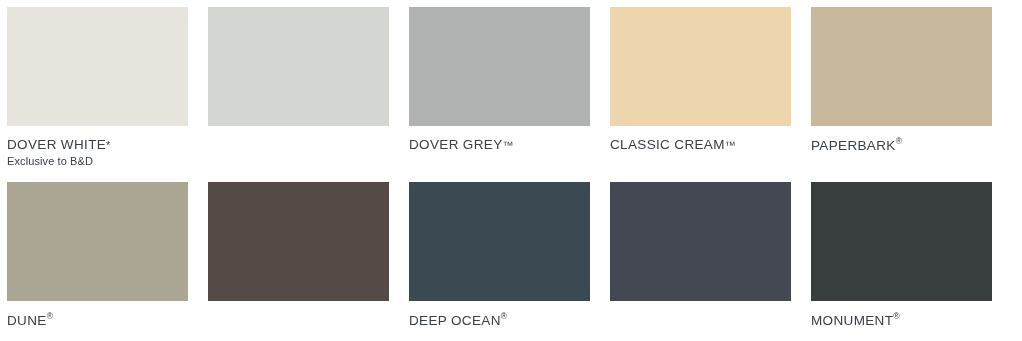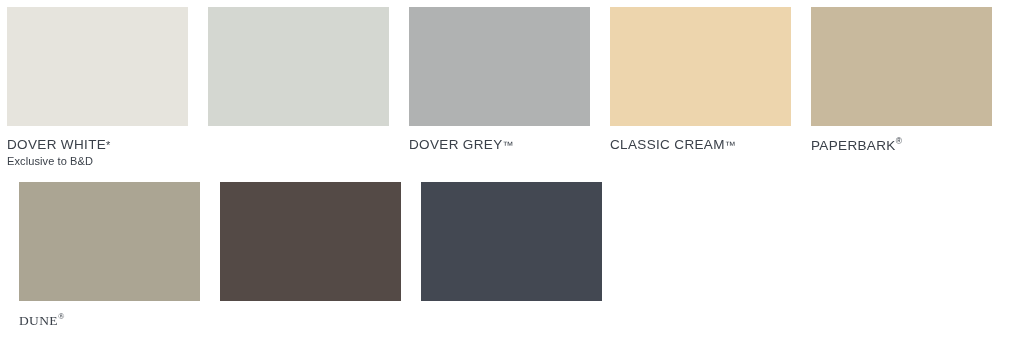--- a/index.html
+++ b/index.html
@@ -27,23 +27,22 @@
     padding: 0 7px 0 7px;
     box-sizing: border-box;
   }
   .row-top {
     position: absolute;
     left: 0;
     top: 7px;
   }
   .row-bottom {
     position: absolute;
-    left: 12px;
+    left: 0;
     top: 182px;
-    font-family: Liberation Serif, serif;
   }
   .swatch-cell {
     width: 181px;
     flex: 0 0 181px;
     position: relative;
   }
   .swatch-chip {
     display: block;
     width: 181px;
     height: 119px;
@@ -117,21 +116,29 @@
 
     <div class="swatch-cell">
       <div class="swatch-chip" style="background-color: rgb(171, 165, 147);"></div>
       <div class="swatch-label"><span>DUNE</span><span class="mark">®</span></div>
     </div>
 
     <div class="swatch-cell">
       <div class="swatch-chip" style="background-color: rgb(84, 74, 70);"></div>
     </div>
 
+    <div class="swatch-cell">
+      <div class="swatch-chip" style="background-color: rgb(59, 73, 83);"></div>
+      <div class="swatch-label"><span>DEEP OCEAN</span><span class="mark">®</span></div>
+    </div>
 
     <div class="swatch-cell">
       <div class="swatch-chip" style="background-color: rgb(67, 72, 82);"></div>
     </div>
 
+    <div class="swatch-cell">
+      <div class="swatch-chip" style="background-color: rgb(55, 62, 61);"></div>
+      <div class="swatch-label"><span>MONUMENT</span><span class="mark">®</span></div>
+    </div>
 
   </div>
 
 </div>
 
 </body></html>

